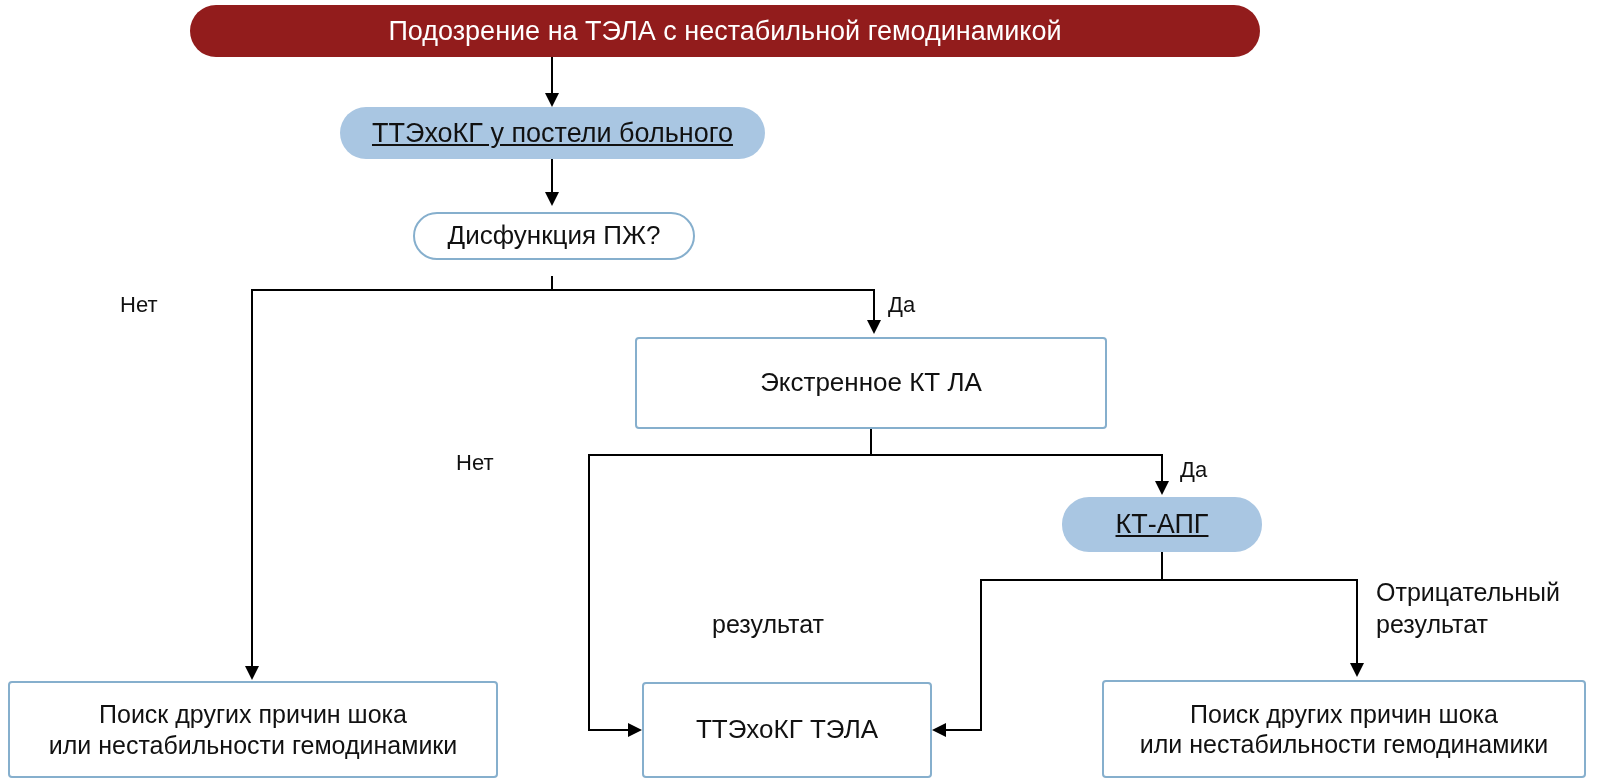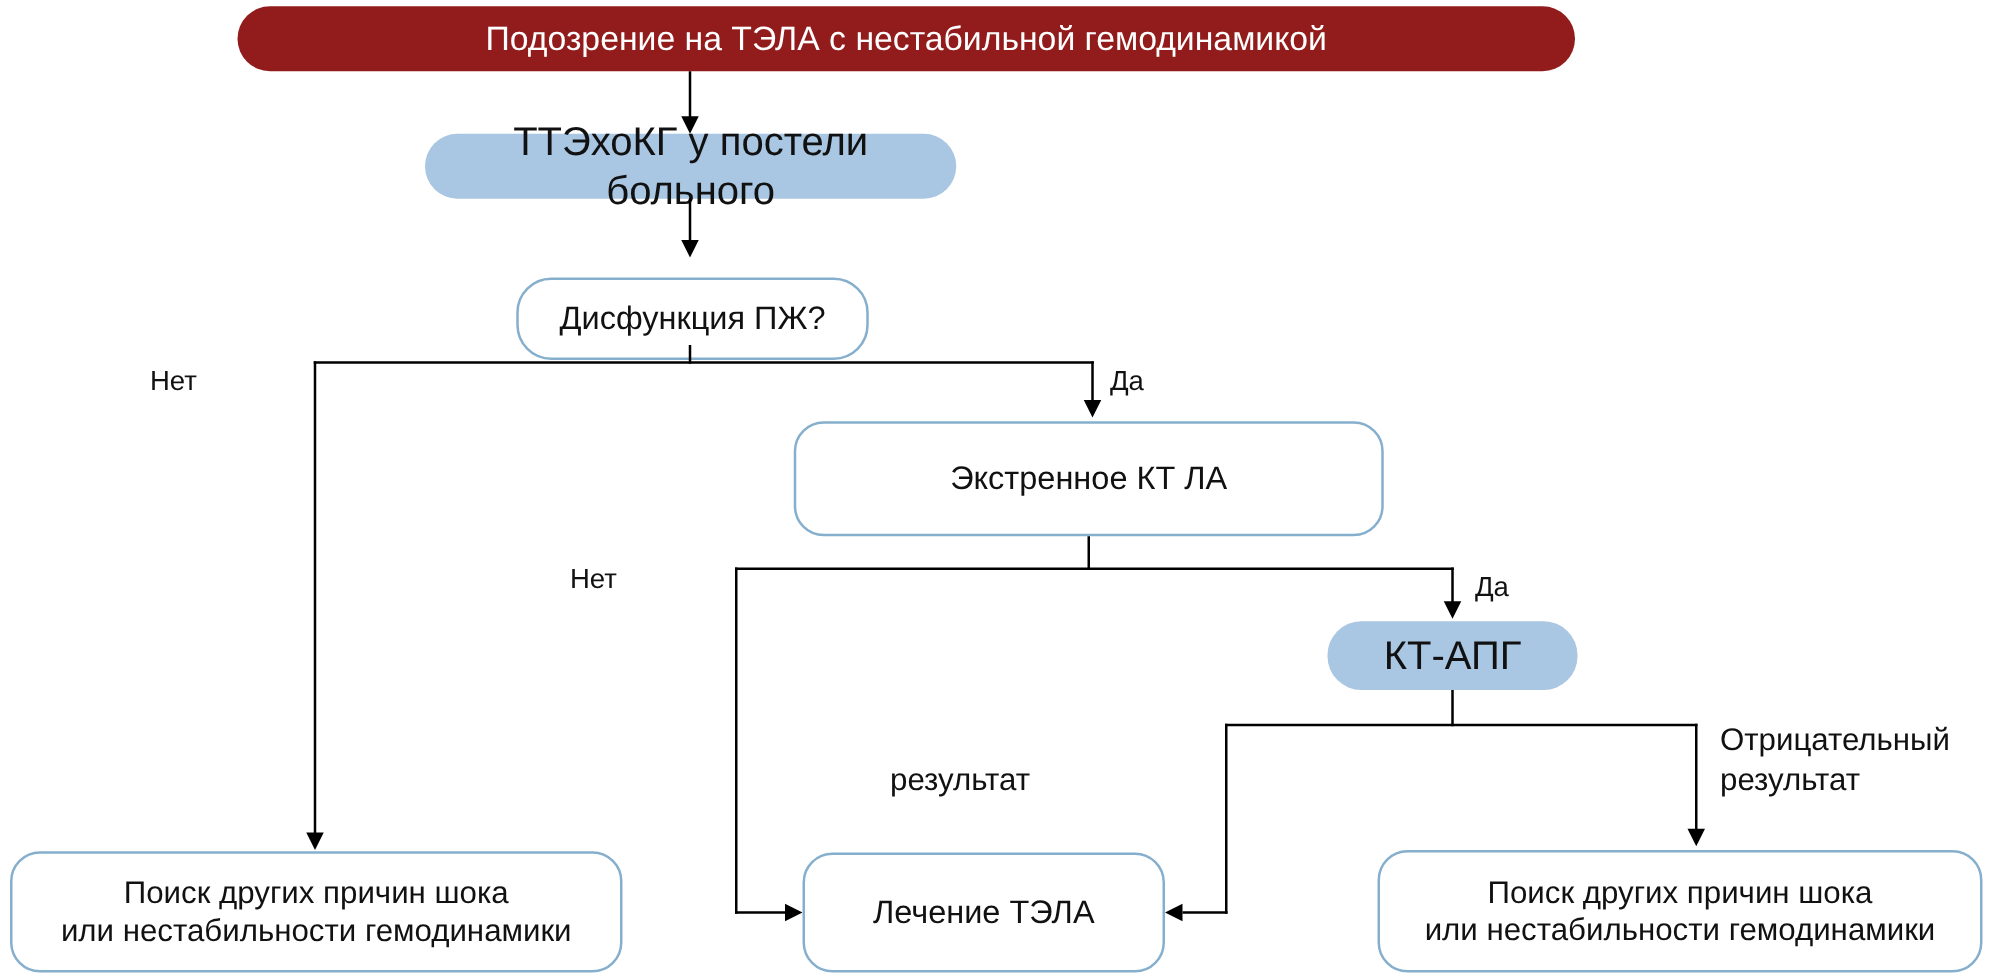--- a/index.html
+++ b/index.html
@@ -30,26 +30,27 @@
     background:var(--red);
     color:#ffffff;
     border-radius:27px;
     font-size:27px;
     text-align:center;
   }
   .pill-blue{
     background:var(--blue-fill);
     color:var(--text);
     border-radius:27px;
-    font-size:32px;
+    font-size:27px;
+    text-decoration:underline;
   }
   .outline{
     background:#ffffff;
     border:2.5px solid var(--blue-border);
-    border-radius:24px;
+    border-radius:4px;
     font-size:26px;
   }
   .vline,.hline{position:absolute;background:var(--line);}
   .vline{width:2px;}
   .hline{height:2px;}
   .arrow-down{
     position:absolute;width:0;height:0;
     border-left:7px solid transparent;
     border-right:7px solid transparent;
     border-top:14px solid var(--line);
@@ -87,21 +88,21 @@
   <div class="vline" style="left:551px;top:57px;height:37px;"></div>
   <div class="arrow-down" style="left:545px;top:93px;"></div>
 
   <div class="box pill-blue" style="left:340px;top:107px;width:425px;height:52px;">
     <span>ТТЭхоКГ у постели больного</span>
   </div>
 
   <div class="vline" style="left:551px;top:159px;height:34px;"></div>
   <div class="arrow-down" style="left:545px;top:192px;"></div>
 
-  <div class="box outline" style="left:413px;top:222px;width:282px;height:66px;border-radius:28px;">
+  <div class="box outline" style="left:413px;top:212px;width:282px;height:48px;border-radius:28px;">
     <span>Дисфункция ПЖ?</span>
   </div>
 
   <div class="vline" style="left:551px;top:276px;height:15px;"></div>
   <div class="hline" style="left:251px;top:289px;width:624px;"></div>
 
   <div class="vline" style="left:251px;top:289px;height:378px;"></div>
   <div class="arrow-down" style="left:245px;top:666px;"></div>
   <div class="edge-label t-right" style="left:120px;top:291px;width:120px;">Нет</div>
 
@@ -146,21 +147,21 @@
     <span>Отрицательный</span><br>
     <span>результат</span>
   </div>
 
   <div class="box outline" style="left:8px;top:681px;width:490px;height:97px;font-size:25px;">
     <span>Поиск других причин шока</span>
     <span>или нестабильности гемодинамики</span>
   </div>
 
   <div class="box outline" style="left:642px;top:682px;width:290px;height:96px;">
-    <span>Лечение ТЭЛА</span>
+    <span>ТТЭхоКГ ТЭЛА</span>
   </div>
 
   <div class="box outline" style="left:1102px;top:680px;width:484px;height:98px;font-size:25px;">
     <span>Поиск других причин шока</span>
     <span>или нестабильности гемодинамики</span>
   </div>
 
 </div>
 
 </body></html>

